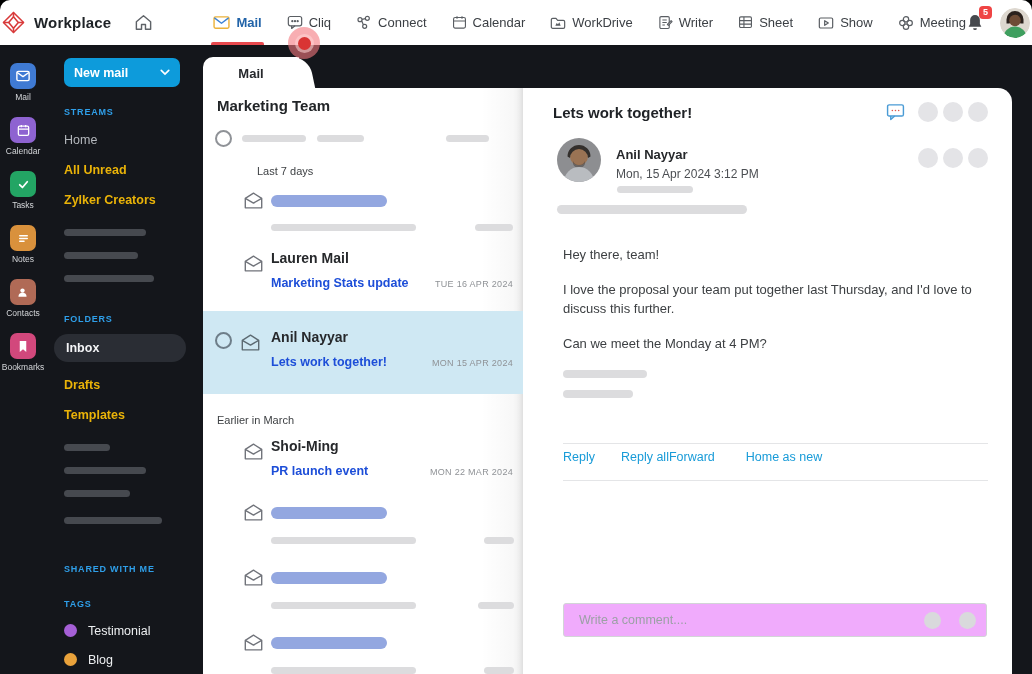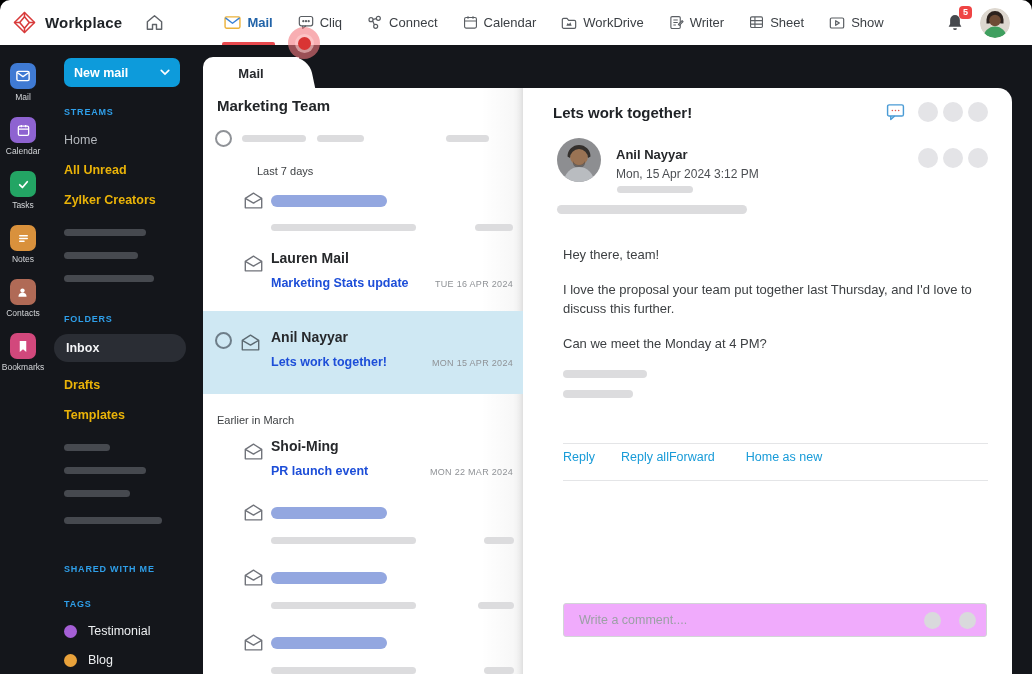--- a/index.html
+++ b/index.html
@@ -8,21 +8,21 @@
     position:relative; width:1032px; height:674px; overflow:hidden;
     font-family:"Liberation Sans", sans-serif; background:#000;
   }
   
   .topbar {
     position:absolute; left:0; top:0; width:1032px; height:45px;
     background:#fff; border-radius:10px 10px 0 0;
     display:flex; align-items:center; z-index:10;
     box-shadow:0 1px 2px rgba(0,0,0,.12);
   }
-  .brand { display:flex; align-items:center; gap:9px; padding-left:13px; }
+  .brand { display:flex; align-items:center; gap:9px; padding-left:2px; }
   .brand-name { font-size:15px; font-weight:bold; color:#1e2226; letter-spacing:.2px; }
   .home-btn { margin-left:14px; display:flex; align-items:center; }
   .topnav { display:flex; align-items:center; height:45px; margin-left:60px; gap:25px; }
   .nav-item { position:relative; height:45px; display:flex; align-items:center; gap:6px;
     font-size:13px; color:#3c4045; cursor:pointer; white-space:nowrap; }
   .nav-item.active { color:#2163a8; font-weight:bold; }
   .nav-item.active::after { content:""; position:absolute; left:-2px; right:-2px; bottom:0;
     height:3px; background:#e8494e; border-radius:2px 2px 0 0; }
   .top-right { margin-left:auto; display:flex; align-items:center; gap:16px; padding-right:22px; }
   .bell-wrap { position:relative; display:flex; }
@@ -49,21 +49,21 @@
   .new-mail { width:116px; height:29px; border-radius:7px; background:#0d9bdb; color:#fff;
     font-size:12.5px; font-weight:bold; display:flex; align-items:center;
     justify-content:space-between; padding:0 10px; cursor:pointer; }
   .section-label { font-size:9px; font-weight:bold; color:#2f9fe9; letter-spacing:.8px; margin-top:20px; }
   .side-item { font-size:12.5px; margin-top:16px; cursor:pointer; }
   .side-item.dim { color:#b4b7bc; }
   .side-item.bright { color:#eab308; font-weight:bold; }
   .skel-side { height:7px; border-radius:4px; background:#46494f; margin-top:16px; }
   .inbox-pill { margin-left:-10px; margin-top:10px; width:132px; padding:7px 12px;
     background:#2a2d34; border-radius:16px; color:#f3f4f6; font-size:12.5px; font-weight:bold; cursor:pointer; }
-  .tag-item { display:flex; align-items:flex-end; gap:11px; margin-top:15px; cursor:pointer; }
+  .tag-item { display:flex; align-items:flex-start; gap:11px; margin-top:15px; cursor:pointer; }
   .tag-dot { width:13px; height:13px; border-radius:50%; }
   .tag-label { font-size:12.5px; color:#eceef0; }
   
   .mail-tab { position:absolute; left:203px; top:57px; width:96px; height:32px; background:#fff;
     border-radius:10px 0 0 0; z-index:6; display:flex; align-items:center; justify-content:center;
     font-size:13px; font-weight:bold; color:#26282c; }
   .mail-tab::after { content:""; position:absolute; right:-13px; top:0; bottom:0; width:26px;
     background:#fff; border-radius:0 16px 0 0; transform:skewX(12deg); z-index:-1; }
   
   .main-panel { position:absolute; left:203px; top:88px; width:809px; height:586px;
@@ -204,20 +204,31 @@
       </div>
       <div class="nav-item">
         <span style="display:flex;">
           <svg width="16" height="14" viewBox="0 0 24 20" fill="none" stroke="#5a5e63" stroke-width="1.8" stroke-linejoin="round">
             <rect x="2" y="2.5" width="20" height="15" rx="2"></rect>
             <path d="M10 6.5 L15.5 10 L10 13.5 Z"></path>
           </svg>
         </span>
         <span>Show</span>
       </div>
+      <div class="nav-item">
+        <span style="display:flex;">
+          <svg width="16" height="16" viewBox="0 0 24 24" fill="none" stroke="#5a5e63" stroke-width="1.8">
+            <circle cx="12" cy="6.5" r="4"></circle>
+              <circle cx="12" cy="17.5" r="4"></circle>
+            <circle cx="6.5" cy="12" r="4"></circle>
+              <circle cx="17.5" cy="12" r="4"></circle>
+          </svg>
+        </span>
+        <span>Meeting</span>
+      </div>
     </div>
 
     <div class="top-right">
       <div class="bell-wrap">
         <svg width="18" height="19" viewBox="0 0 24 24" fill="#46494e">
           <path d="M12 2 a6.5 6.5 0 0 0-6.5 6.5 V14 l-2 3.5 h17 L18.5 14 V8.5 A6.5 6.5 0 0 0 12 2 Z"></path>
           <path d="M9.5 19.5 a2.5 2.5 0 0 0 5 0 Z"></path>
         </svg>
         <span class="badge">5</span>
       </div>

